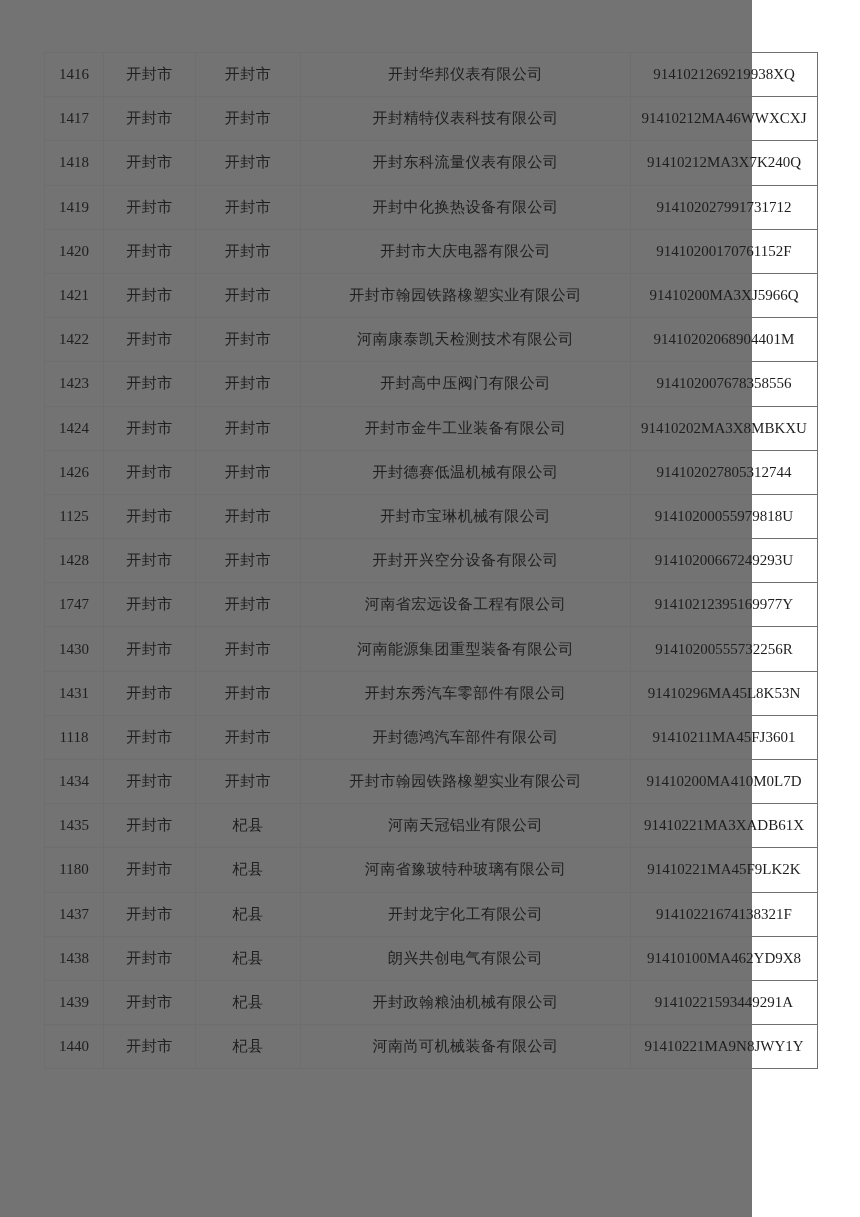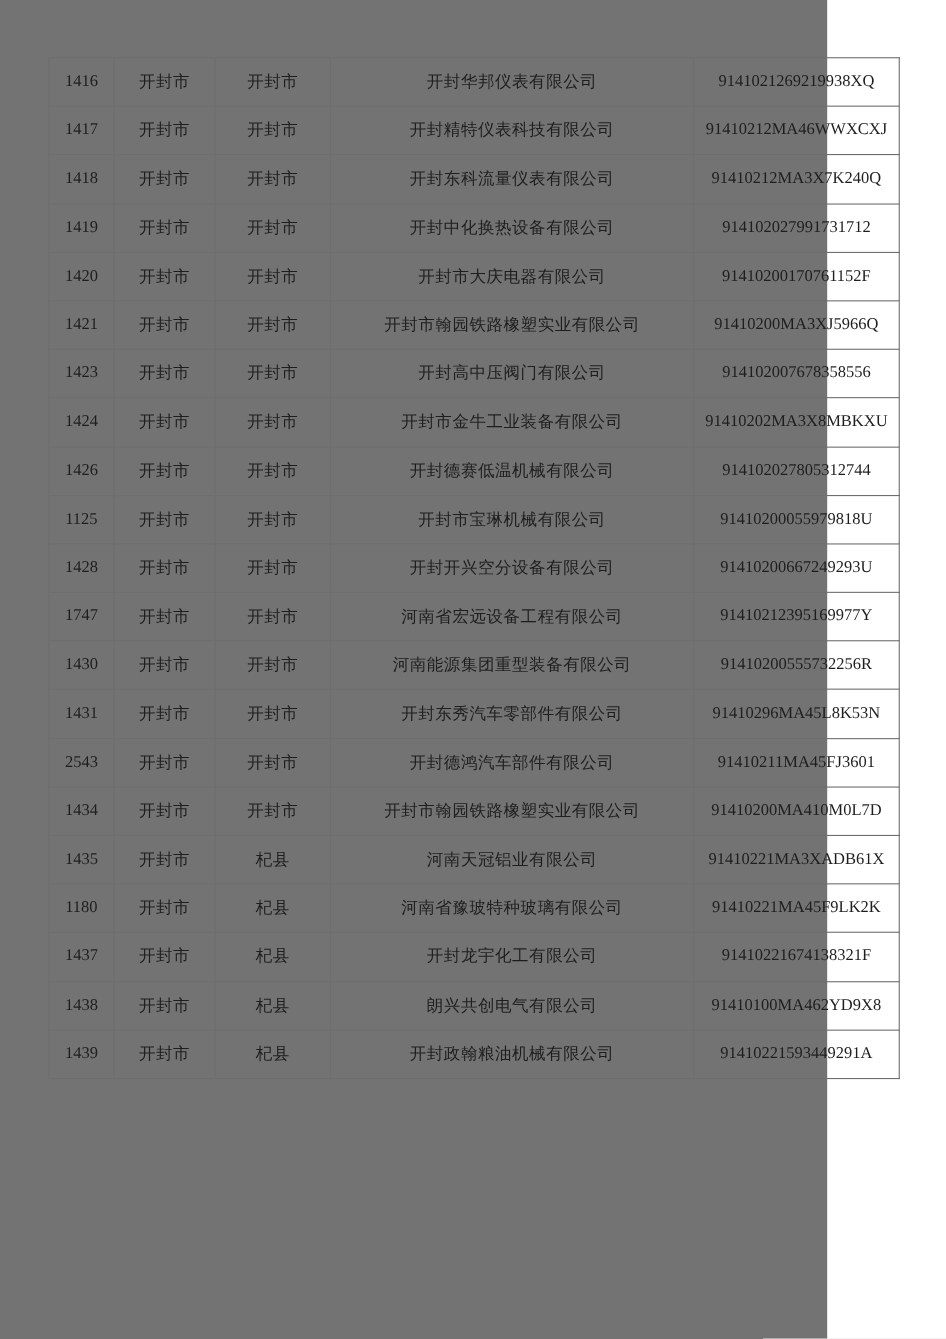--- a/index.html
+++ b/index.html
@@ -102,20 +102,27 @@
     <td class="c-code">91410200170761152F</td>
   </tr>
         <tr>
     <td class="c-no">1421</td>
     <td class="c-city">开封市</td>
     <td class="c-county">开封市</td>
     <td class="c-name">开封市翰园铁路橡塑实业有限公司</td>
     <td class="c-code">91410200MA3XJ5966Q</td>
   </tr>
         <tr>
+    <td class="c-no">1422</td>
+    <td class="c-city">开封市</td>
+    <td class="c-county">开封市</td>
+    <td class="c-name">河南康泰凯天检测技术有限公司</td>
+    <td class="c-code">91410202068904401M</td>
+  </tr>
+        <tr>
     <td class="c-no">1423</td>
     <td class="c-city">开封市</td>
     <td class="c-county">开封市</td>
     <td class="c-name">开封高中压阀门有限公司</td>
     <td class="c-code">914102007678358556</td>
   </tr>
         <tr>
     <td class="c-no">1424</td>
     <td class="c-city">开封市</td>
     <td class="c-county">开封市</td>
@@ -158,21 +165,21 @@
     <td class="c-code">91410200555732256R</td>
   </tr>
         <tr>
     <td class="c-no">1431</td>
     <td class="c-city">开封市</td>
     <td class="c-county">开封市</td>
     <td class="c-name">开封东秀汽车零部件有限公司</td>
     <td class="c-code">91410296MA45L8K53N</td>
   </tr>
         <tr>
-    <td class="c-no">2543</td>
+    <td class="c-no">1118</td>
     <td class="c-city">开封市</td>
     <td class="c-county">开封市</td>
     <td class="c-name">开封德鸿汽车部件有限公司</td>
     <td class="c-code">91410211MA45FJ3601</td>
   </tr>
         <tr>
     <td class="c-no">1434</td>
     <td class="c-city">开封市</td>
     <td class="c-county">开封市</td>
     <td class="c-name">开封市翰园铁路橡塑实业有限公司</td>
@@ -205,16 +212,23 @@
     <td class="c-county">杞县</td>
     <td class="c-name">朗兴共创电气有限公司</td>
     <td class="c-code">91410100MA462YD9X8</td>
   </tr>
         <tr>
     <td class="c-no">1439</td>
     <td class="c-city">开封市</td>
     <td class="c-county">杞县</td>
     <td class="c-name">开封政翰粮油机械有限公司</td>
     <td class="c-code">91410221593449291A</td>
+  </tr>
+        <tr>
+    <td class="c-no">1440</td>
+    <td class="c-city">开封市</td>
+    <td class="c-county">杞县</td>
+    <td class="c-name">河南尚可机械装备有限公司</td>
+    <td class="c-code">91410221MA9N8JWY1Y</td>
   </tr>
       </tbody>
   </table>
 </div>
 
 </body></html>

